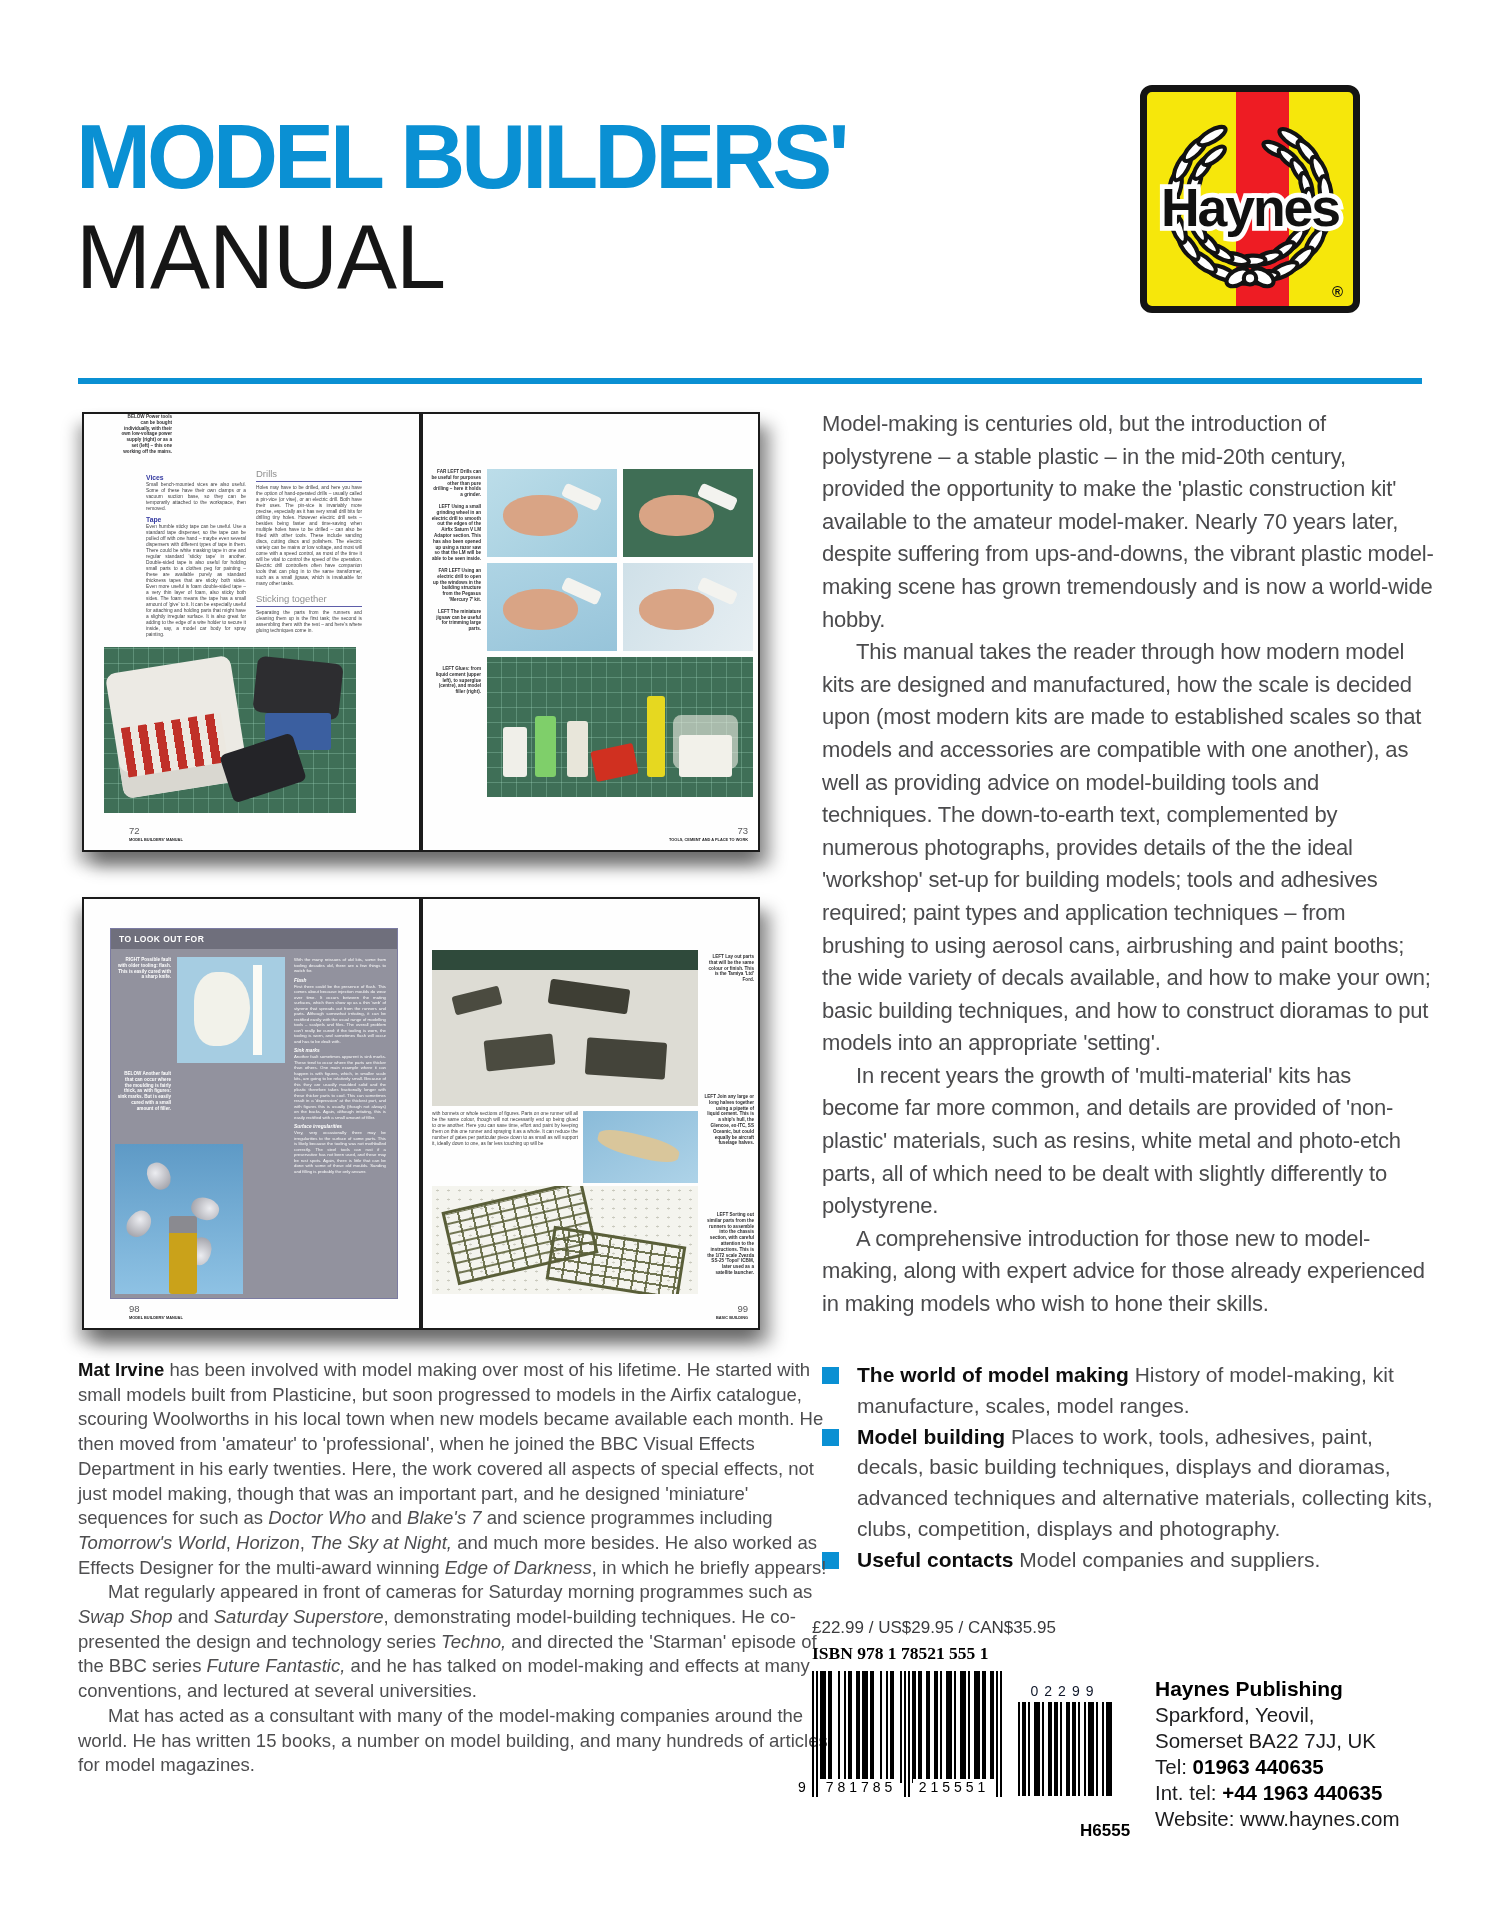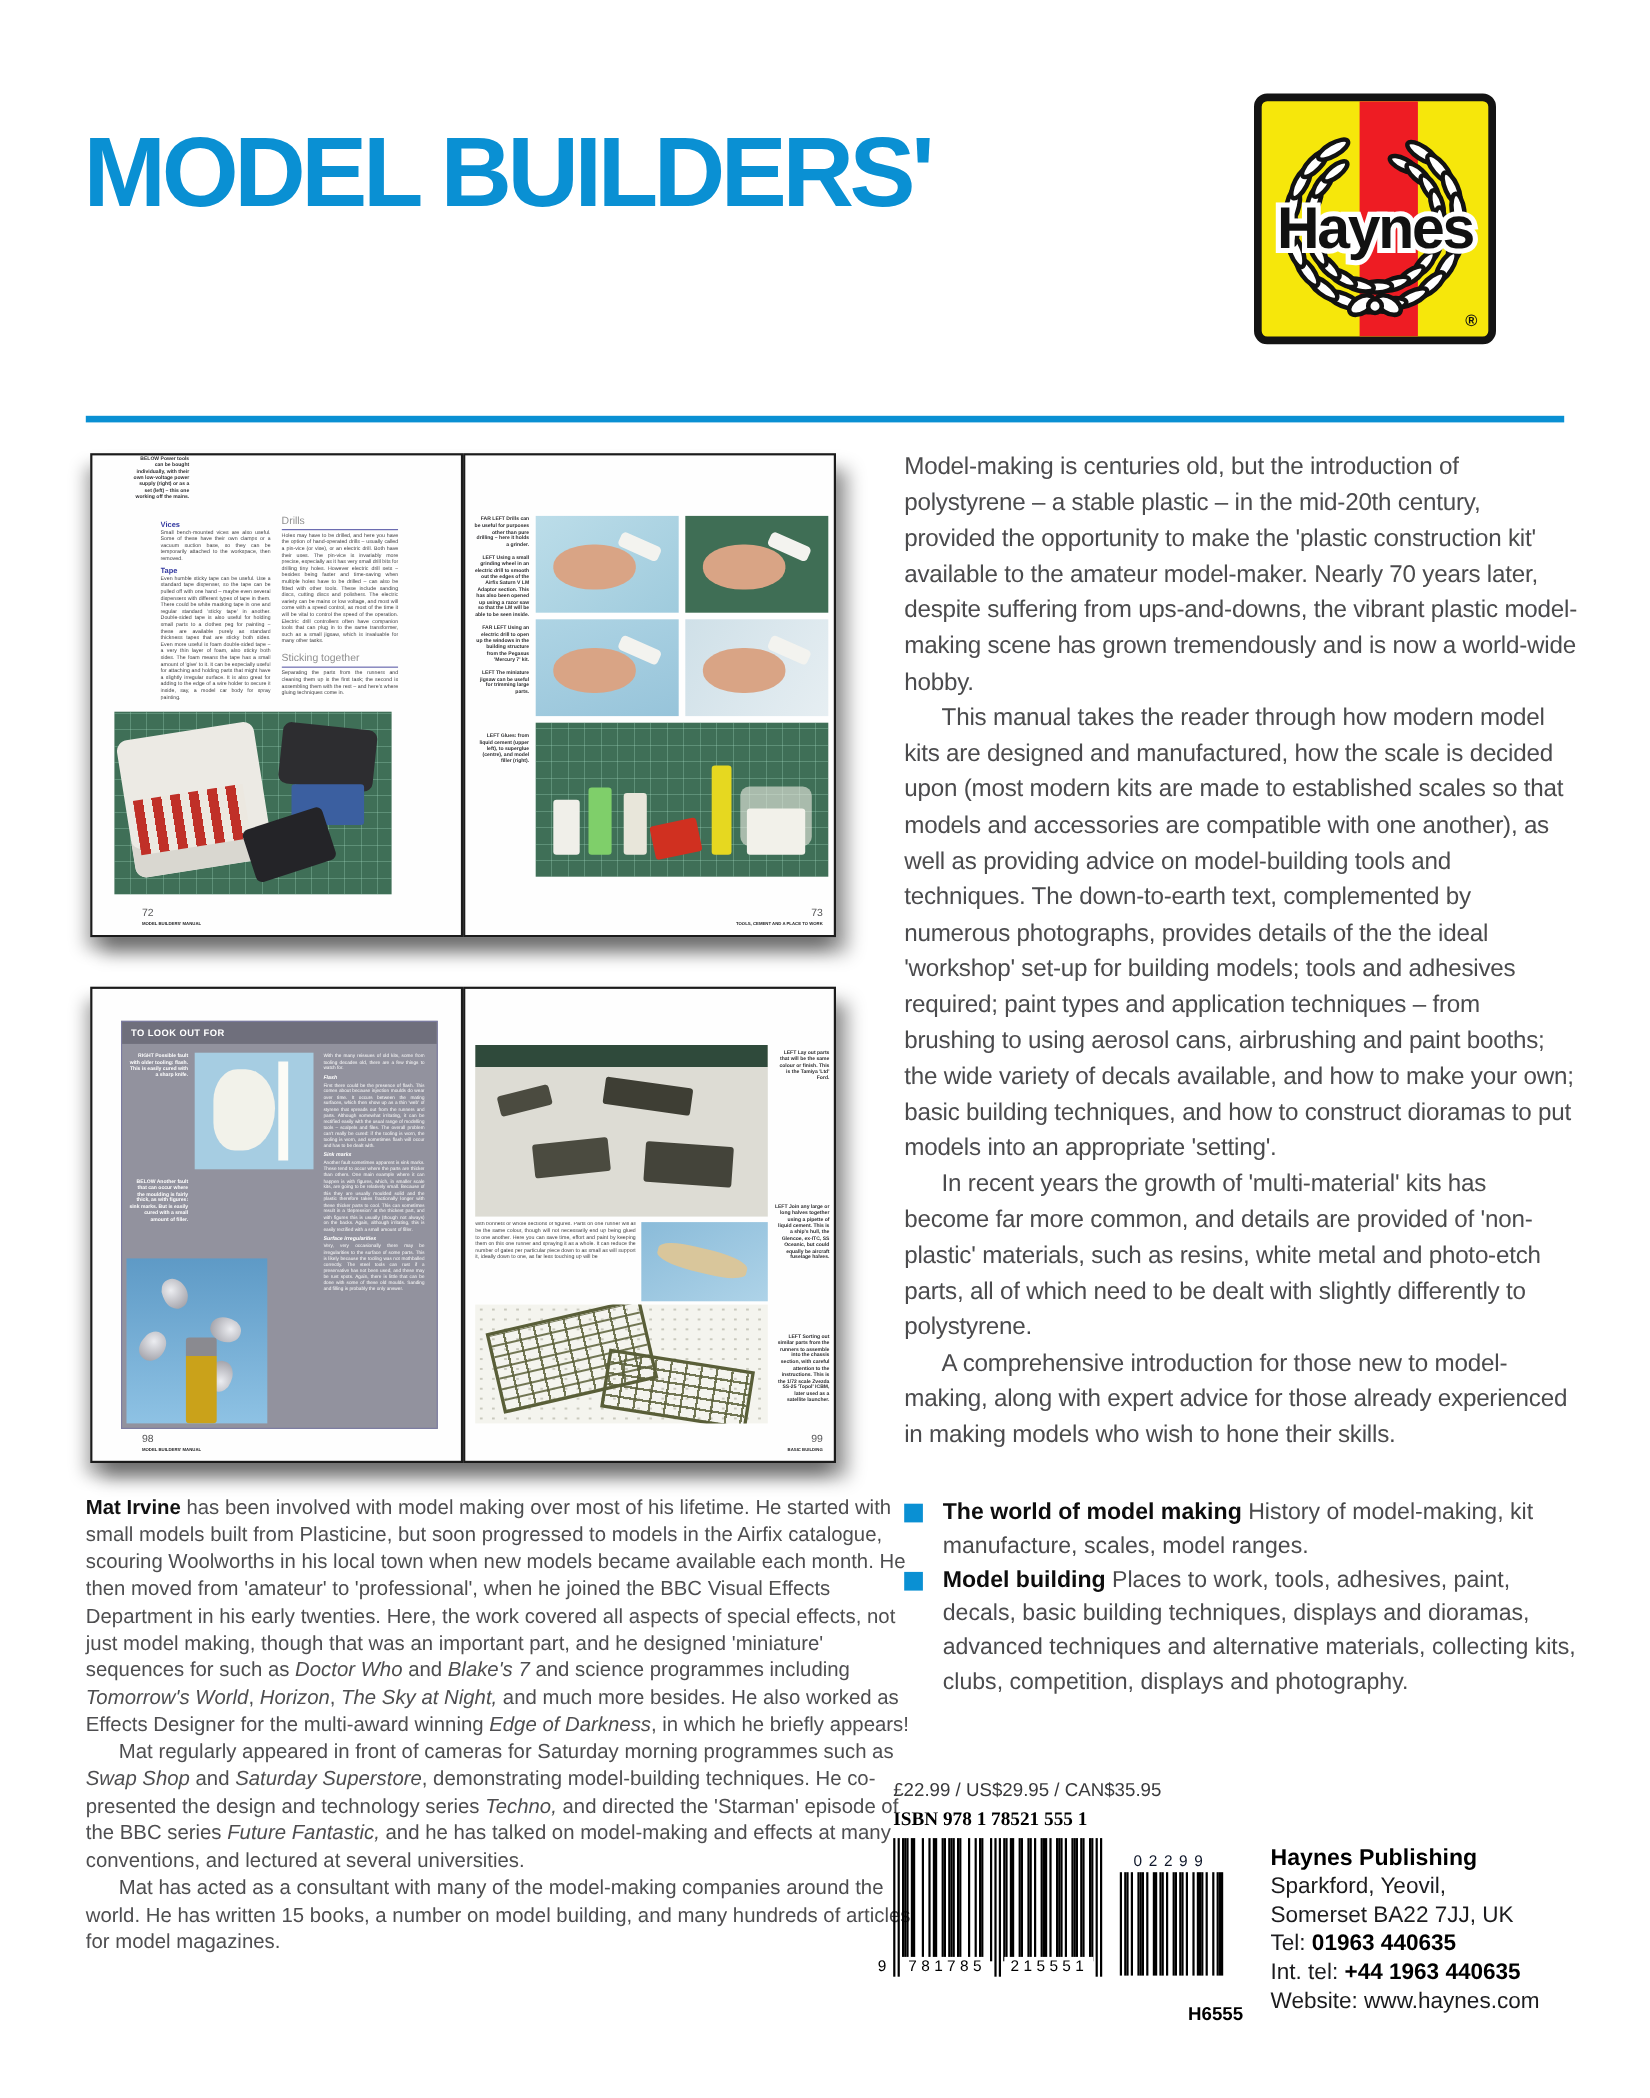--- a/index.html
+++ b/index.html
@@ -168,20 +168,21 @@
   .pub-name{font-weight:bold;font-size:21px;color:#000;}
   .publisher b{color:#000;}
 </style>
 </head>
 <body>
 
 <div class="page">
 
   <header class="title-block">
     <div class="t1">MODEL BUILDERS'</div>
+    <div class="t2">MANUAL</div>
   </header>
 
   <div class="logo">
     <div class="stripe"></div>
     <svg id="wreath" viewBox="0 0 200 200">
       <ellipse cx="174" cy="103" rx="15" ry="5.5" transform="rotate(90 174 103)" fill="#fff" stroke="#121212" stroke-width="4"></ellipse>
         <ellipse cx="171.1333654994356" cy="123.39716433045794" rx="15" ry="5.5" transform="rotate(106 171.1333654994356 123.39716433045794)" fill="#fff" stroke="#121212" stroke-width="4"></ellipse>
         <ellipse cx="162.75555911557552" cy="142.21402555325716" rx="15" ry="5.5" transform="rotate(122 162.75555911557552 142.21402555325716)" fill="#fff" stroke="#121212" stroke-width="4"></ellipse>
         <ellipse cx="149.5156648705555" cy="157.99271708532717" rx="15" ry="5.5" transform="rotate(138 149.5156648705555 157.99271708532717)" fill="#fff" stroke="#121212" stroke-width="4"></ellipse>
         <ellipse cx="132.43946486239173" cy="169.51075942613835" rx="15" ry="5.5" transform="rotate(154 132.43946486239173 169.51075942613835)" fill="#fff" stroke="#121212" stroke-width="4"></ellipse>
@@ -342,20 +343,23 @@
     <p class="ind">In recent years the growth of 'multi-material' kits has become far more common, and details are provided of 'non-plastic' materials, such as resins, white metal and photo-etch parts, all of which need to be dealt with slightly differently to polystyrene.</p>
     <p class="ind">A comprehensive introduction for those new to model-making, along with expert advice for those already experienced in making models who wish to hone their skills.</p>
   </section>
 
   <section class="bullets">
     <div class="bullet">
       <span class="sq"></span><span class="lead">The world of model making</span><span class="rest"> History of model-making, kit manufacture, scales, model ranges.</span>
     </div>
     <div class="bullet">
       <span class="sq"></span><span class="lead">Model building</span><span class="rest"> Places to work, tools, adhesives, paint, decals, basic building techniques, displays and dioramas, advanced techniques and alternative materials, collecting kits, clubs, competition, displays and photography.</span>
+    </div>
+    <div class="bullet">
+      <span class="sq"></span><span class="lead">Useful contacts</span><span class="rest"> Model companies and suppliers.</span>
     </div>
   </section>
 
   <section class="bio">
     <p><span data-b="1">Mat Irvine</span><span> has been involved with model making over most of his lifetime. He started with small models built from Plasticine, but soon progressed to models in the Airfix catalogue, scouring Woolworths in his local town when new models became available each month. He then moved from 'amateur' to 'professional', when he joined the BBC Visual Effects Department in his early twenties. Here, the work covered all aspects of special effects, not just model making, though that was an important part, and he designed 'miniature' sequences for such as </span><span style="font-style: italic;">Doctor Who</span><span> and </span><span style="font-style: italic;">Blake's 7</span><span> and science programmes including </span><span style="font-style: italic;">Tomorrow's World</span><span>, </span><span style="font-style: italic;">Horizon</span><span>, </span><span style="font-style: italic;">The Sky at Night,</span><span> and much more besides. He also worked as Effects Designer for the multi-award winning </span><span style="font-style: italic;">Edge of Darkness</span><span>, in which he briefly appears!</span></p>
     <p class="ind"><span>Mat regularly appeared in front of cameras for Saturday morning programmes such as </span><span style="font-style: italic;">Swap Shop</span><span> and </span><span style="font-style: italic;">Saturday Superstore</span><span>, demonstrating model-building techniques. He co-presented the design and technology series </span><span style="font-style: italic;">Techno,</span><span> and directed the 'Starman' episode of the BBC series </span><span style="font-style: italic;">Future Fantastic,</span><span> and he has talked on model-making and effects at many conventions, and lectured at several universities.</span></p>
     <p class="ind"><span>Mat has acted as a consultant with many of the model-making companies around the world. He has written 15 books, a number on model building, and many hundreds of articles for model magazines.</span></p>
   </section>
 
   <div class="price-block">

